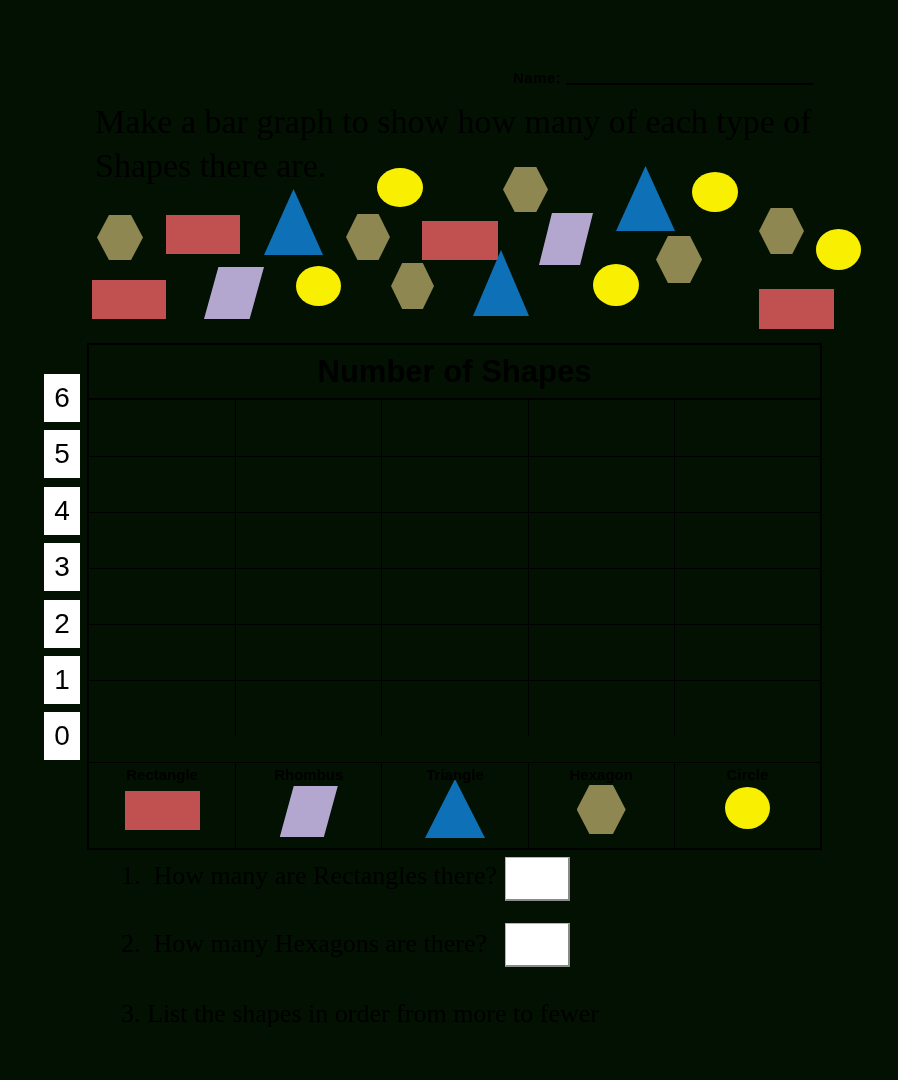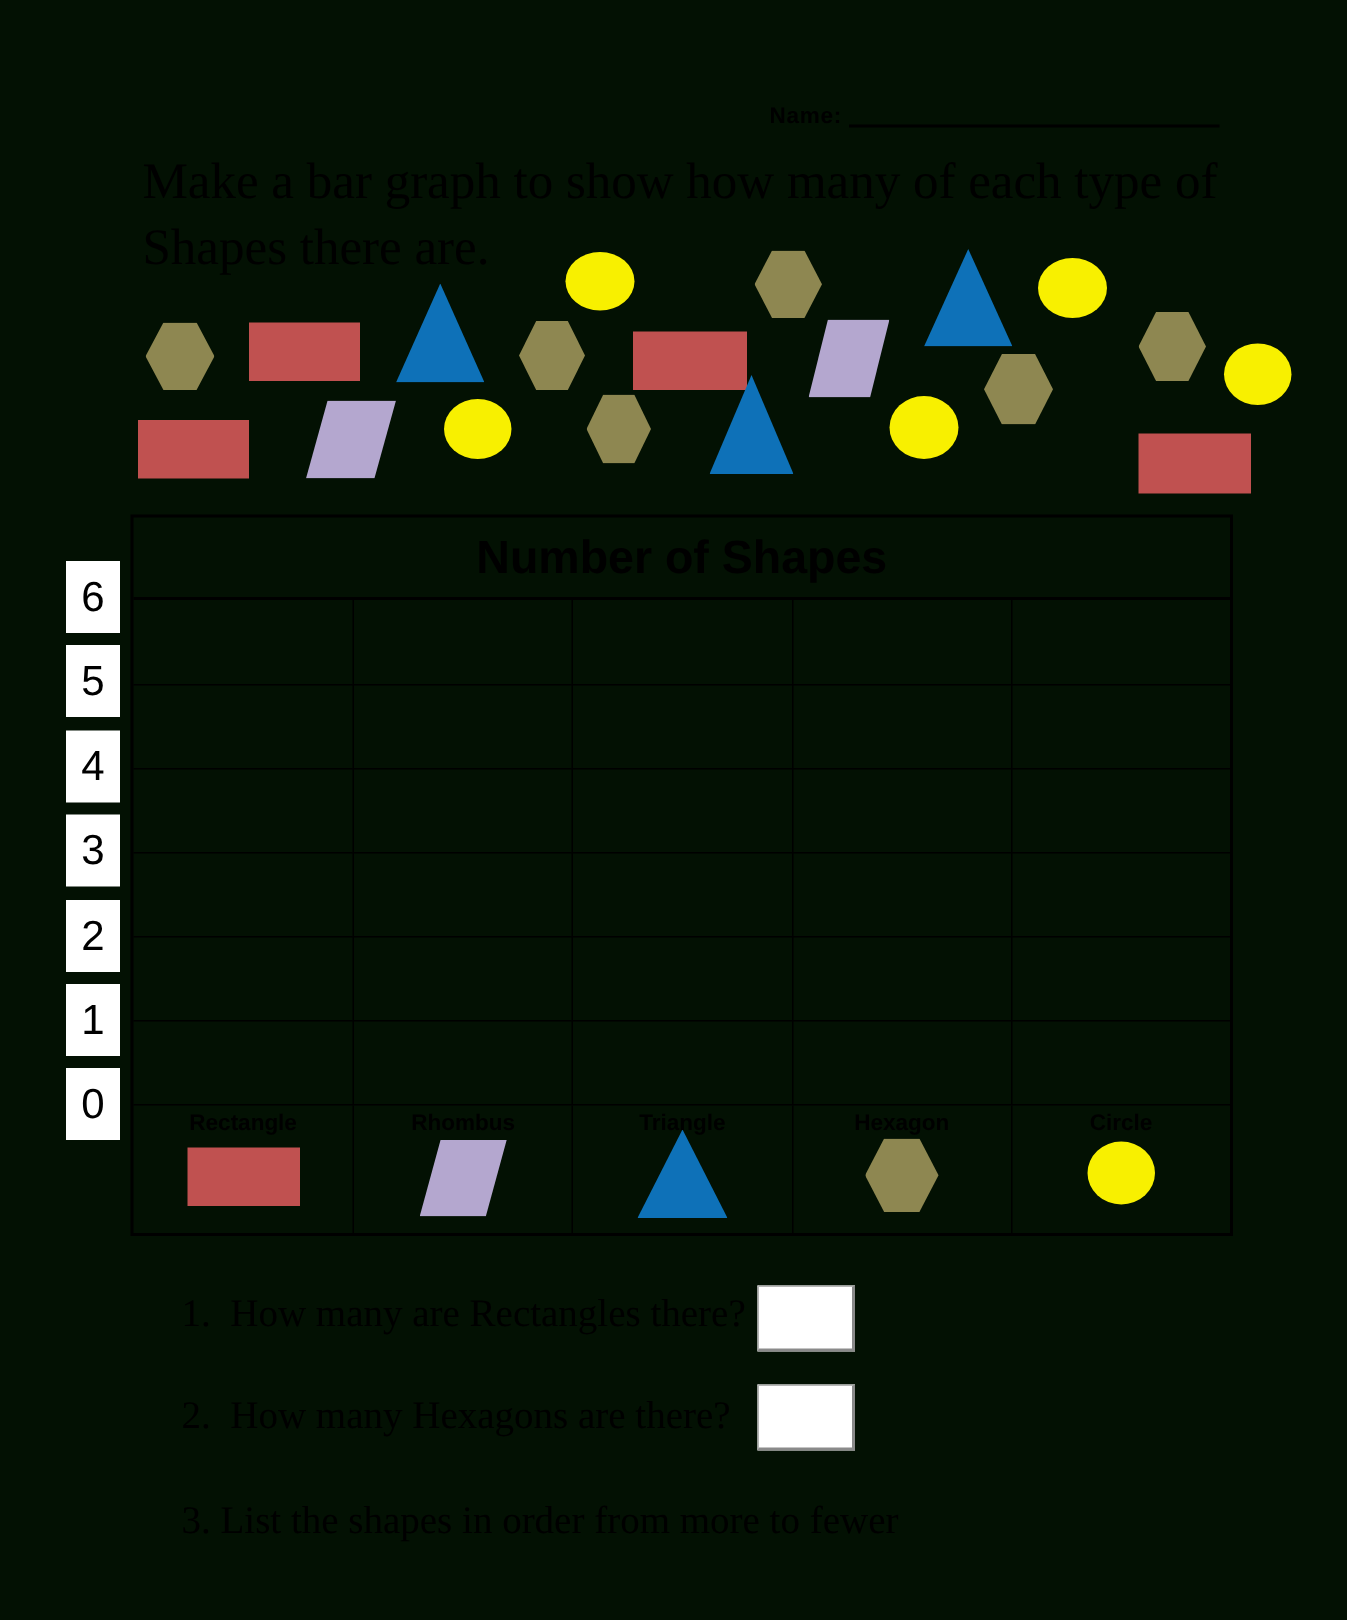--- a/index.html
+++ b/index.html
@@ -49,21 +49,21 @@
     display:grid;
     grid-template-columns: repeat(5, 1fr);
     grid-template-rows: repeat(6, 56px);
   }
   .grid-cell { border-left:1px solid #000; border-top:1px solid #000; }
   .grid-cell:nth-child(5n+1) { border-left:none; }
   .grid-cell:nth-child(-n+5) { border-top:none; }
   #category-row {
     display:grid;
     grid-template-columns: repeat(5, 1fr);
-    height:85px; border-top:1px solid #000;
+    height:85px; border-top:1px solid #000;margin-top:26px;
   }
   .category-cell {
     border-left:1px solid #000;
     display:flex; flex-direction:column; align-items:center;
     position:relative;
   }
   .category-cell:first-child { border-left:none; }
   .category-label {
     margin-top:3px; font-size:15px; font-weight:bold; z-index:2;
   }

